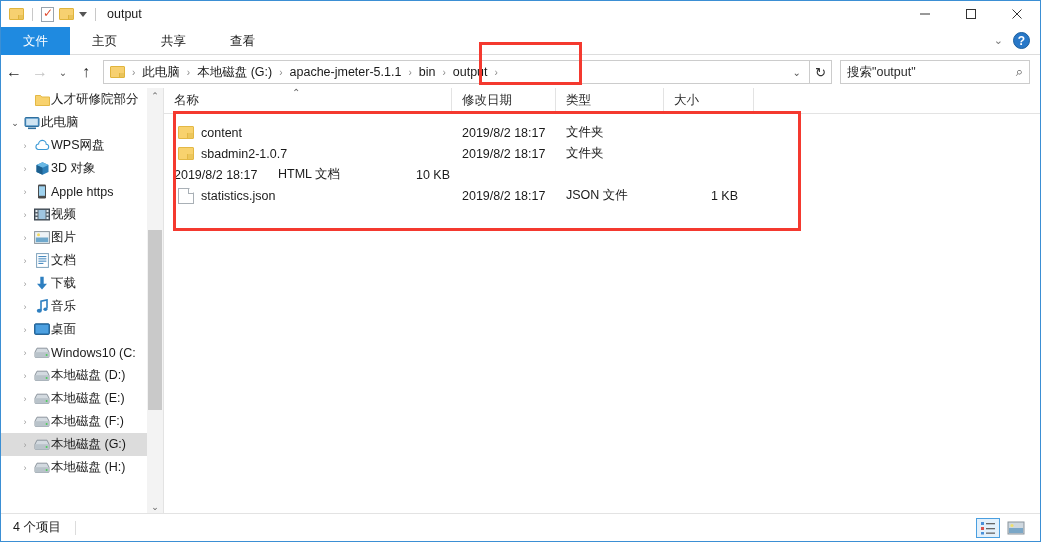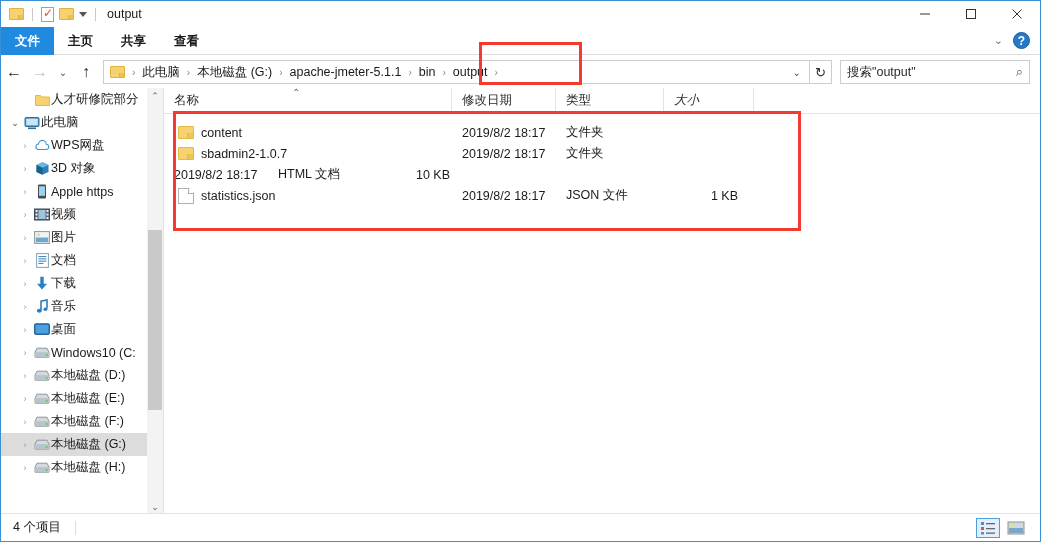--- a/index.html
+++ b/index.html
@@ -56,21 +56,21 @@
 
   
   .ribbon {
     position: absolute; left: 0; top: 26px; width: 1039px; height: 28px;
     background: #ffffff;
     display: flex; align-items: stretch;
     border-bottom: 1px solid #dddddd;
   }
   .tab {
     display: flex; align-items: center; justify-content: center;
-    padding: 0 14px; font-size: 12.5px; color: #1a1a1a; height: 28px; font-weight: bold;
+    padding: 0 22px; font-size: 12.5px; color: #1a1a1a; height: 28px;
   }
   .tab.active { background: #1f8ae0; color: #ffffff; }
   .ribbon-right { margin-left: auto; display: flex; align-items: center; gap: 10px; padding-right: 10px; }
   .chev-dn { font-size: 11px; color: #777; }
   .help-btn {
     width: 17px; height: 17px; border-radius: 50%;
     background: #2878c8; color: #fff; font-size: 12px; font-weight: bold;
     display: flex; align-items: center; justify-content: center;
     border: 1px solid #1a5e9e;
   }
@@ -155,21 +155,21 @@
     position: relative;
   }
   .col {
     font-size: 12.5px; color: #2b2b2b; padding-left: 10px;
     height: 26px; display: flex; align-items: center;
     border-right: 1px solid #e3e3e3; position: relative;
   }
   .col.c-name { width: 288px; }
   .col.c-date { width: 104px; }
   .col.c-type { width: 108px; }
-  .col.c-size { width: 90px; font-style: italic; }
+  .col.c-size { width: 90px; }
   .sortcaret {
     position: absolute; left: 128px; top: -1px; font-size: 10px; color: #666;
   }
   .rows { padding-top: 8px; }
   .frow {
     height: 21px; display: flex; align-items: center;
     font-size: 12.5px; color: #1a1a1a;
   }
   .cell { display: flex; align-items: center; height: 21px; }
   .cell.c-name { width: 288px; padding-left: 14px; gap: 7px; }

